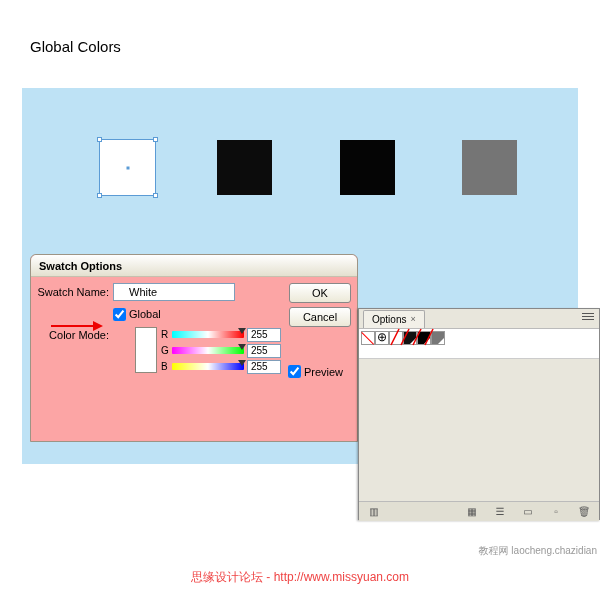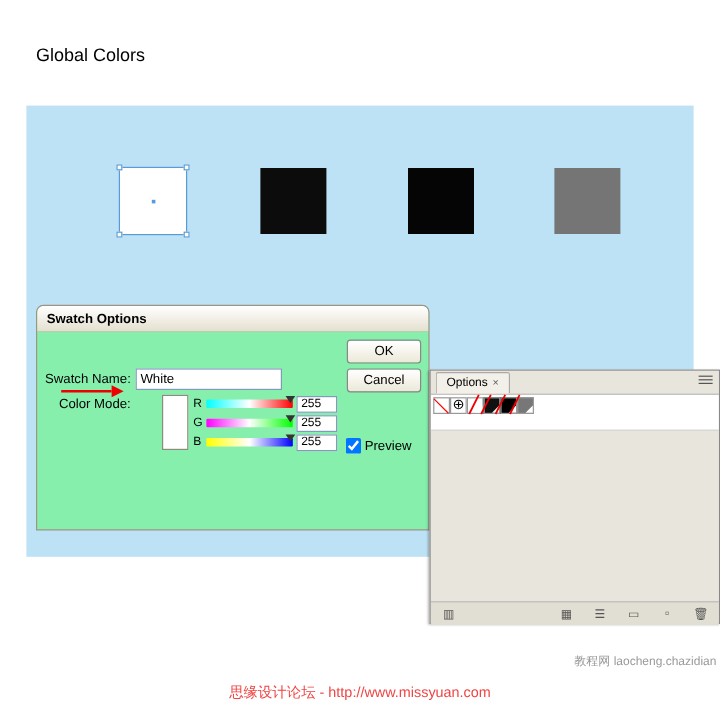--- a/index.html
+++ b/index.html
@@ -12,26 +12,26 @@
 
 
 .sq { position: absolute; width: 55px; height: 55px; }
 .sq.sel { background: #fff; outline: 1px solid #5b9bd5; }
 .sq.sel .h { position: absolute; width: 5px; height: 5px; background: #fff; border: 1px solid #5b9bd5; }
 .sq.sel .h.tl{top:-3px;left:-3px}.sq.sel .h.tr{top:-3px;right:-3px}.sq.sel .h.bl{bottom:-3px;left:-3px}.sq.sel .h.br{bottom:-3px;right:-3px}
 .sq.sel .c{position:absolute;top:50%;left:50%;width:3px;height:3px;background:#5b9bd5;transform:translate(-50%,-50%)}
 .sq.b1{background:#0c0c0c}.sq.b2{background:#050505}.sq.g{background:#757575}
 
 
-.dlg { position: absolute; top: 166px; left: 8px; width: 328px; height: 188px; background: #86efac; border: 1px solid #9d9485; border-radius: 6px 6px 0 0; box-shadow: 0 1px 0 #fff inset; }
+.dlg { position: absolute; top: 166px; left: 8px; width: 328px; height: 188px; background: #fca5a5; border: 1px solid #9d9485; border-radius: 6px 6px 0 0; box-shadow: 0 1px 0 #fff inset; }
 .dlg .tb { height: 22px; background: linear-gradient(#fff,#e4e0cf); border-bottom: 1px solid #c6c0ae; border-radius: 6px 6px 0 0; padding-left: 8px; font-size: 11px; font-weight: bold; line-height: 22px; color: #000; }
 .dlg .body { position: relative; padding: 6px; font-size: 11px; }
-.row { display: flex; align-items: center; margin-bottom: 4px; height: 18px; margin-top: 24px; }
+.row { display: flex; align-items: center; margin-bottom: 4px; height: 18px; }
 .row .lbl { width: 76px; text-align: right; padding-right: 4px; color: #000; }
-.row input[type=text].wide { width: 122px; height: 18px; border: 1px solid #7f9db9; font-size: 11px; padding: 0 3px; background:#fff; }
+.row input[type=text].wide { width: 122px; height: 18px; border: 1px solid #7f9db9; font-size: 11px; padding: 0 15px; background:#fff; }
 .row select { width: 122px; height: 18px; border: 1px solid #7f9db9; font-size: 11px; background:#fff; }
 .row.chk .lbl{width:76px}
 .row.chk input{margin-right:3px}
 .cmode { display:flex; align-items:flex-start;gap:22px; }
 .cmode .left{width:76px;text-align:right;padding-right:4px;padding-top:2px}
 .cmode .mid{display:flex;flex-direction:column;}
 .cmode select{width:122px;height:18px;border:1px solid #7f9db9;font-size:11px;background:#fff;margin-bottom:4px}
 .sliders{display:flex}
 .bigsw{width:22px;height:46px;background:#fff;border:1px solid #8d8a7e;margin-right:4px}
 .rgbcol{display:flex;flex-direction:column;gap:1px}
@@ -94,20 +94,25 @@
     <div class="sq b1" style="top:52px;left:195px"></div>
     <div class="sq b2" style="top:52px;left:318px"></div>
     <div class="sq g" style="top:52px;left:440px"></div>
 
     <div class="dlg">
       <div class="tb">Swatch Options</div>
       <div class="body">
         <div class="row">
           <div class="lbl">Swatch Name:</div>
           <input type="text" class="wide" value="White" style="">
+        </div>
+        <div class="row chk">
+          <div class="lbl"></div>
+          <input type="checkbox" checked="" style="">
+          <span>Global</span>
         </div>
         <div class="cmode">
           <div class="left">Color Mode:</div>
           <div class="mid">
             <div class="sliders">
               <div class="bigsw"></div>
               <div class="rgbcol">
                 <div class="srow">
                   <span class="lab">R</span>
                   <div class="bar r">

